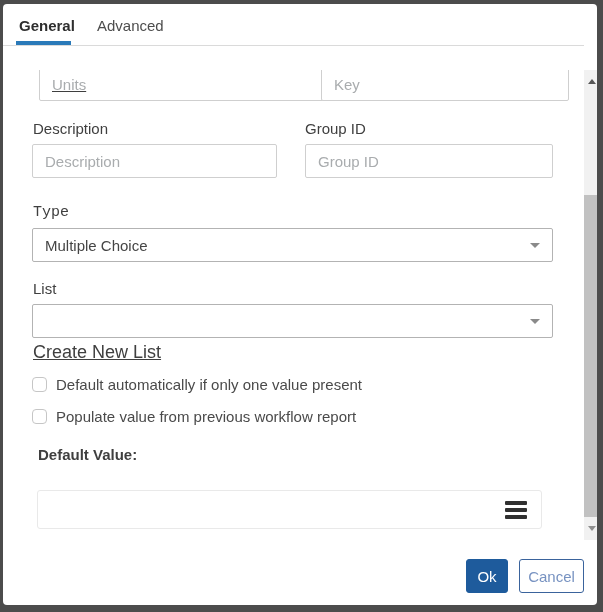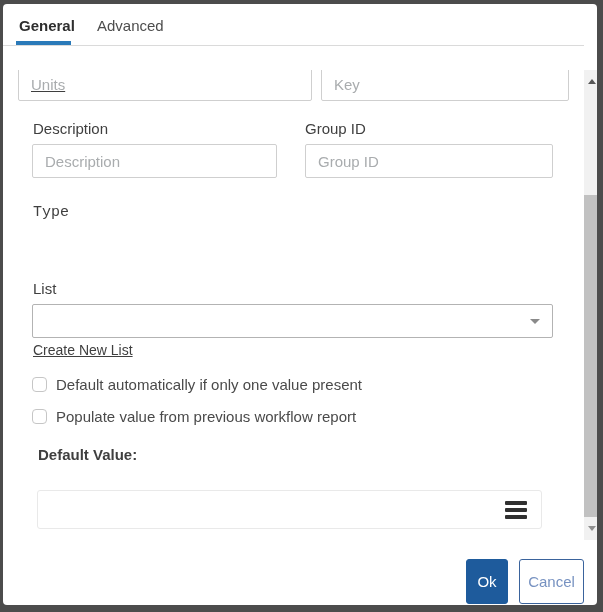--- a/index.html
+++ b/index.html
@@ -36,21 +36,21 @@
     position:absolute; height:34px; border:1px solid #b3b3b3; border-radius:2px;
     background:#fff; display:flex; align-items:center; padding:0 12px;
     font-size:15px; color:#454545; cursor:pointer;
   }
   .caret {
     position:absolute; right:12px; top:50%; margin-top:-2px;
     width:0; height:0; border-left:5px solid transparent; border-right:5px solid transparent;
     border-top:5px solid #8a8a8a;
   }
 
-  .link { position:absolute; font-size:14px; color:#3f3f3f; text-decoration:underline; cursor:pointer; }
+  .link { position:absolute; font-size:18px; color:#3f3f3f; text-decoration:underline; cursor:pointer; }
 
   .check-row { position:absolute; left:29px; display:flex; align-items:center; cursor:pointer; }
   .checkbox {
     width:15px; height:15px; border:1px solid #c6c6c6; border-radius:4px; background:#fff;
     margin-right:9px; flex:none;
   }
   .check-label { font-size:15px; color:#4a4a4a; }
 
   .default-box {
     position:absolute; left:34px; top:420px; width:505px; height:39px;
@@ -66,21 +66,21 @@
   .scrollbar { position:absolute; left:581px; top:66px; width:15px; height:470px; background:#f1f1f1; }
   .scroll-arrow { position:absolute; left:0; width:15px; height:15px; display:flex; align-items:center; justify-content:center; cursor:pointer; }
   .scroll-arrow.up { top:4px; }
   .scroll-arrow.down { bottom:4px; }
   .tri-up { width:0; height:0; border-left:4px solid transparent; border-right:4px solid transparent; border-bottom:5px solid #575757; }
   .tri-down { width:0; height:0; border-left:4px solid transparent; border-right:4px solid transparent; border-top:5px solid #8f8f8f; }
   .scroll-thumb { position:absolute; left:0; top:125px; width:15px; height:322px; background:#c1c1c1; cursor:grab; }
 
   
   .footer { position:absolute; top:555px; right:13px; display:flex; gap:11px; }
-  .btn { height:45px; border-radius:3px; font-family:"Liberation Sans", sans-serif; font-size:15px; cursor:pointer; }
+  .btn { height:34px; border-radius:3px; font-family:"Liberation Sans", sans-serif; font-size:15px; cursor:pointer; }
   .btn-ok { width:42px; background:#1e5b9c; border:1px solid #1e5b9c; color:#ffffff; }
   .btn-cancel { width:65px; background:#ffffff; border:1px solid #3a639c; color:#7792c1; font-weight:300; }
 </style>
 </head>
 <body>
 
 <div class="stage">
   <div class="dialog">
 
     <div class="tabbar">
@@ -88,30 +88,34 @@
         <span>General</span>
       </div>
       <div class="tab tab-advanced">
         <span>Advanced</span>
       </div>
       <div class="tab-underline"></div>
     </div>
 
     <div class="scrollarea">
 
-      <input class="text-input" style="left: 15px; top: -3px; width: 294px; text-decoration: underline;" placeholder="Units">
+      <input class="text-input" style="left: 36px; top: -3px; width: 294px; text-decoration: underline;" placeholder="Units">
       <input class="text-input" style="left: 302px; top: -3px; width: 248px; margin-left: 16px;" placeholder="Key">
 
       <div class="field-label" style="left:30px; top:50px;">Description</div>
       <div class="field-label" style="left:302px; top:50px;">Group ID</div>
 
       <input class="text-input" style="left: 29px; top: 74px; width: 245px;" placeholder="Description">
       <input class="text-input" style="left: 302px; top: 74px; width: 248px;" placeholder="Group ID">
 
       <div class="field-label" style="left:30px; top:134px;font-family:Liberation Mono, monospace;">Type</div>
+      <div class="select-box" style="left:29px; top:158px; width:521px;">
+        <span>Multiple Choice</span>
+        <span class="caret"></span>
+      </div>
 
       <div class="field-label" style="left:30px; top:210px;">List</div>
       <div class="select-box" style="left:29px; top:234px; width:521px;">
         <span></span>
         <span class="caret"></span>
       </div>
 
       <a class="link" style="left:30px; top:272px;">Create New List</a>
 
       <div class="check-row" style="top:306px;">

